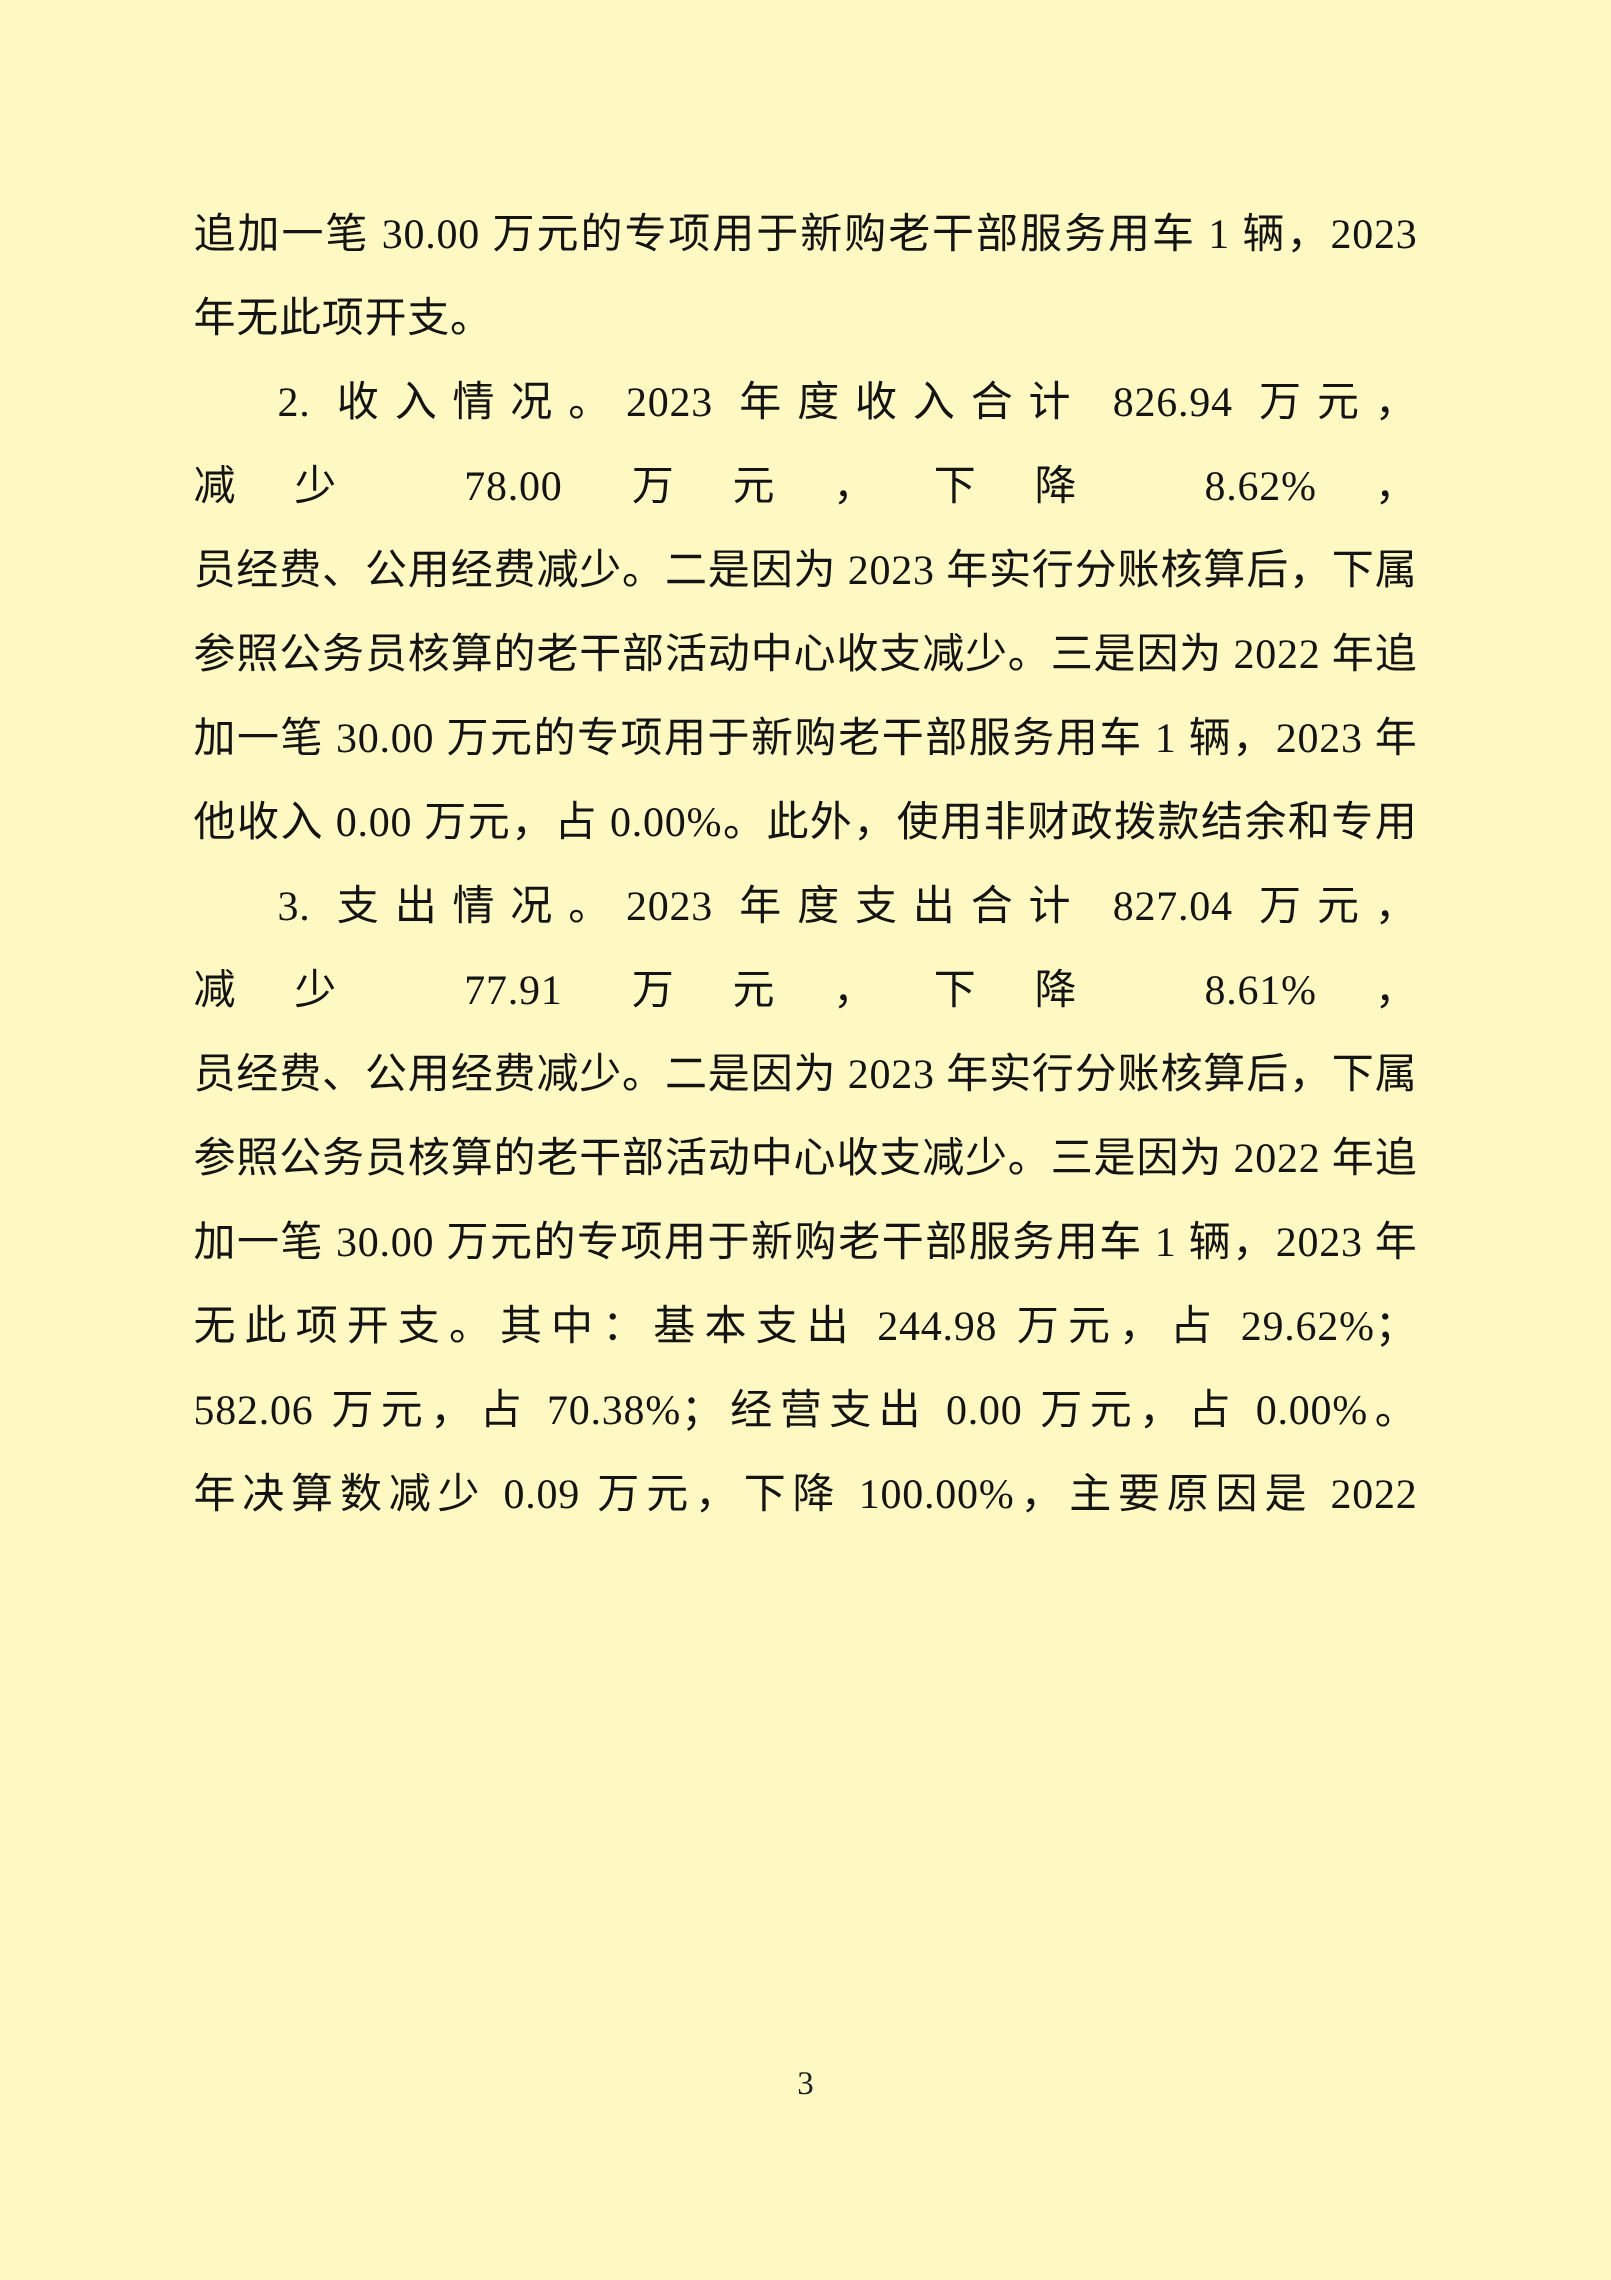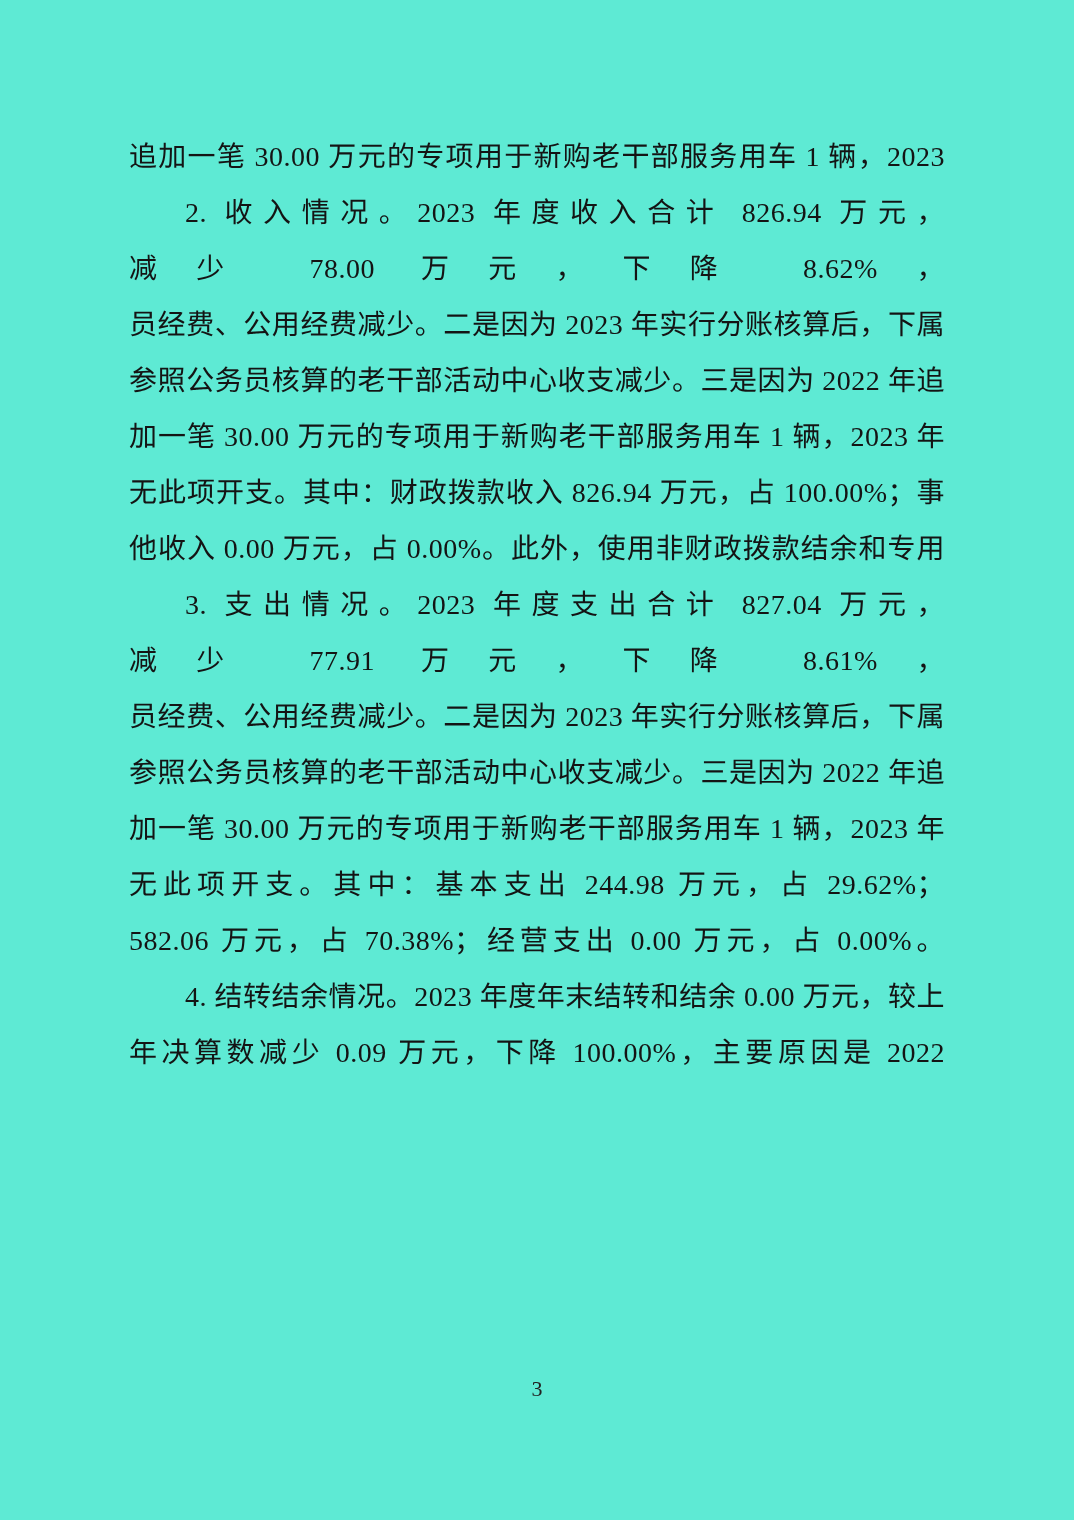--- a/index.html
+++ b/index.html
@@ -5,21 +5,21 @@
   html, body {
     margin: 0;
     padding: 0;
     background: #ffffff;
     font-family: "Liberation Serif", "DejaVu Serif", serif;
   }
   .page {
     position: relative;
     width: 1074px;
     height: 1520px;
-    background: #5eead4;
+    background: #fef9c3;
     color: #141414;
     overflow: hidden;
   }
   .text-body {
     position: absolute;
     left: 129px;
     top: 129px;
     width: 816px;
   }
   .line {
@@ -52,31 +52,30 @@
     line-height: 30px;
     color: #222222;
   }
 </style>
 </head>
 <body>
 
 <div class="page">
   <div class="text-body">
       <div class="line"><span>追加一笔 30.00 万元的专项用于新购老干部服务用车 1 辆，2023</span></div>
+      <div class="line noj"><span>年无此项开支。</span></div>
       <div class="line indent"><b>2. 收入情况</b><span>。2023 年度收入合计 826.94 万元，较上年决算数</span></div>
       <div class="line"><span>减少 78.00 万元，下降 8.62%，主要原因一是因为工资调整导致人</span></div>
       <div class="line"><span>员经费、公用经费减少。二是因为 2023 年实行分账核算后，下属</span></div>
       <div class="line"><span>参照公务员核算的老干部活动中心收支减少。三是因为 2022 年追</span></div>
       <div class="line"><span>加一笔 30.00 万元的专项用于新购老干部服务用车 1 辆，2023 年</span></div>
-      <div class="line"><span>无此项开支。其中：财政拨款收入 826.94 万元，占 100.00%；事</span></div>
       <div class="line"><span>他收入 0.00 万元，占 0.00%。此外，使用非财政拨款结余和专用</span></div>
       <div class="line indent"><b>3. 支出情况</b><span>。2023 年度支出合计 827.04 万元，较上年决算数</span></div>
       <div class="line"><span>减少 77.91 万元，下降 8.61%，主要原因一是因为工资调整导致人</span></div>
       <div class="line"><span>员经费、公用经费减少。二是因为 2023 年实行分账核算后，下属</span></div>
       <div class="line"><span>参照公务员核算的老干部活动中心收支减少。三是因为 2022 年追</span></div>
       <div class="line"><span>加一笔 30.00 万元的专项用于新购老干部服务用车 1 辆，2023 年</span></div>
       <div class="line"><span>无此项开支。其中：基本支出 244.98 万元，占 29.62%；项目支出</span></div>
       <div class="line"><span>582.06 万元，占 70.38%；经营支出 0.00 万元，占 0.00%。此外，</span></div>
-      <div class="line indent"><b>4. 结转结余情况</b><span>。2023 年度年末结转和结余 0.00 万元，较上</span></div>
       <div class="line"><span>年决算数减少 0.09 万元，下降 100.00%，主要原因是 2022 年结余</span></div>
     </div>
   <div class="page-number">3</div>
 </div>
 
 </body></html>

